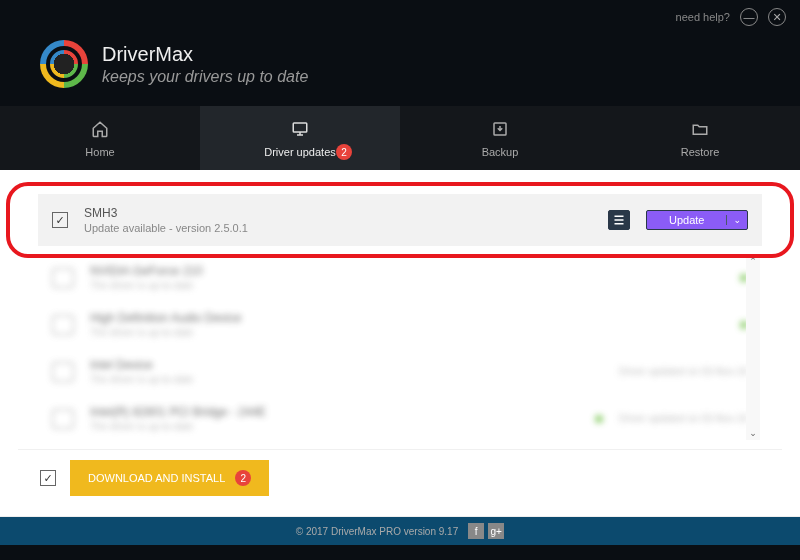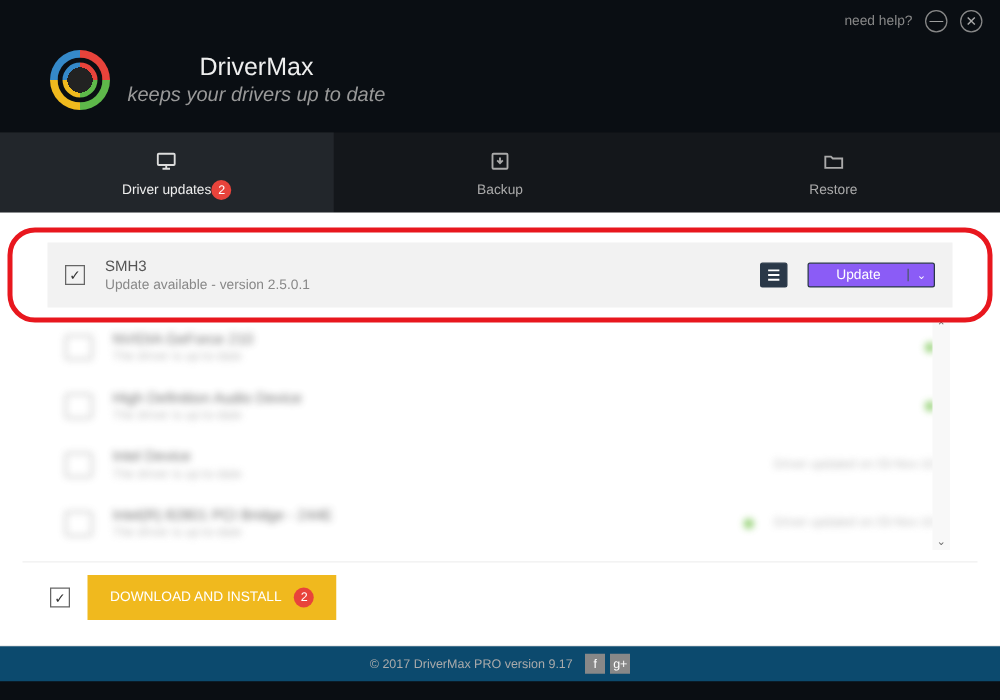--- a/index.html
+++ b/index.html
@@ -6,21 +6,21 @@
 body { background: #0a0e13; width: 800px; height: 560px; overflow: hidden; position: relative; }
 
 .titlebar { display: flex; justify-content: flex-end; align-items: center; padding: 8px 14px; gap: 10px; }
 .help-link { color: #888; font-size: 11px; cursor: pointer; }
 .win-btn { width: 18px; height: 18px; border: 1px solid #888; border-radius: 50%; display: flex; align-items: center; justify-content: center; color: #aaa; font-size: 11px; cursor: pointer; }
 
 .header { display: flex; align-items: center; padding: 6px 40px 18px; gap: 14px; }
 .logo-circle { width: 48px; height: 48px; border-radius: 50%; background: radial-gradient(circle,#222 30%,transparent 30%), conic-gradient(#e8433b 0 90deg,#5eb84a 90deg 180deg,#f0b91e 180deg 270deg,#3589c9 270deg 360deg); position: relative; }
 .logo-circle::after { content:""; position:absolute; inset:6px; border-radius:50%; box-shadow: inset 0 0 0 4px #0a0e13; }
 .brand { color: #eee; }
-.brand-name { font-size: 20px; font-weight: 300; text-align: center; }
+.brand-name { font-size: 20px; font-weight: 300; }
 .brand-tag { font-size: 16px; color: #999; font-style: italic; margin-top: 2px; }
 
 .tabs { display: flex; background: #14171b; }
 .tab { flex: 1; display: flex; flex-direction: column; align-items: center; padding: 14px 0 12px; gap: 8px; color: #aaa; font-size: 11px; cursor: pointer; position: relative; }
 .tab.active { background: #22262b; color: #eee; }
 .tab-icon { width: 20px; height: 18px; }
 .badge { position: absolute; left: calc(50% + 36px); top: 38px; background: #e8433b; color: #fff; border-radius: 50%; width: 16px; height: 16px; font-size: 10px; display: flex; align-items: center; justify-content: center; }
 
 .content { background: #fff; margin: 0; padding: 18px 18px 0; height: 346px; position: relative; }
 
@@ -72,20 +72,26 @@
 
 <div class="header">
   <div class="logo-circle"></div>
   <div class="brand">
     <div class="brand-name">DriverMax</div>
     <div class="brand-tag">keeps your drivers up to date</div>
   </div>
 </div>
 
 <div class="tabs">
+  <div class="tab">
+    <div class="tab-icon"><svg viewBox="0 0 24 24" fill="none" stroke="#aaa" stroke-width="2">
+          <path d="M3 11l9-8 9 8v10a1 1 0 01-1 1h-5v-7h-6v7H4a1 1 0 01-1-1z"></path>
+        </svg></div>
+    <span>Home</span>
+  </div>
   <div class="tab active">
     <div class="tab-icon"><svg viewBox="0 0 24 24" fill="none" stroke="#ddd" stroke-width="2">
           <rect x="3" y="4" width="18" height="12" rx="1"></rect>
           <path d="M8 20h8M12 16v4"></path>
         </svg></div>
     <span>Driver updates</span>
     <span class="badge">2</span>
   </div>
   <div class="tab">
     <div class="tab-icon"><svg viewBox="0 0 24 24" fill="none" stroke="#aaa" stroke-width="2">

